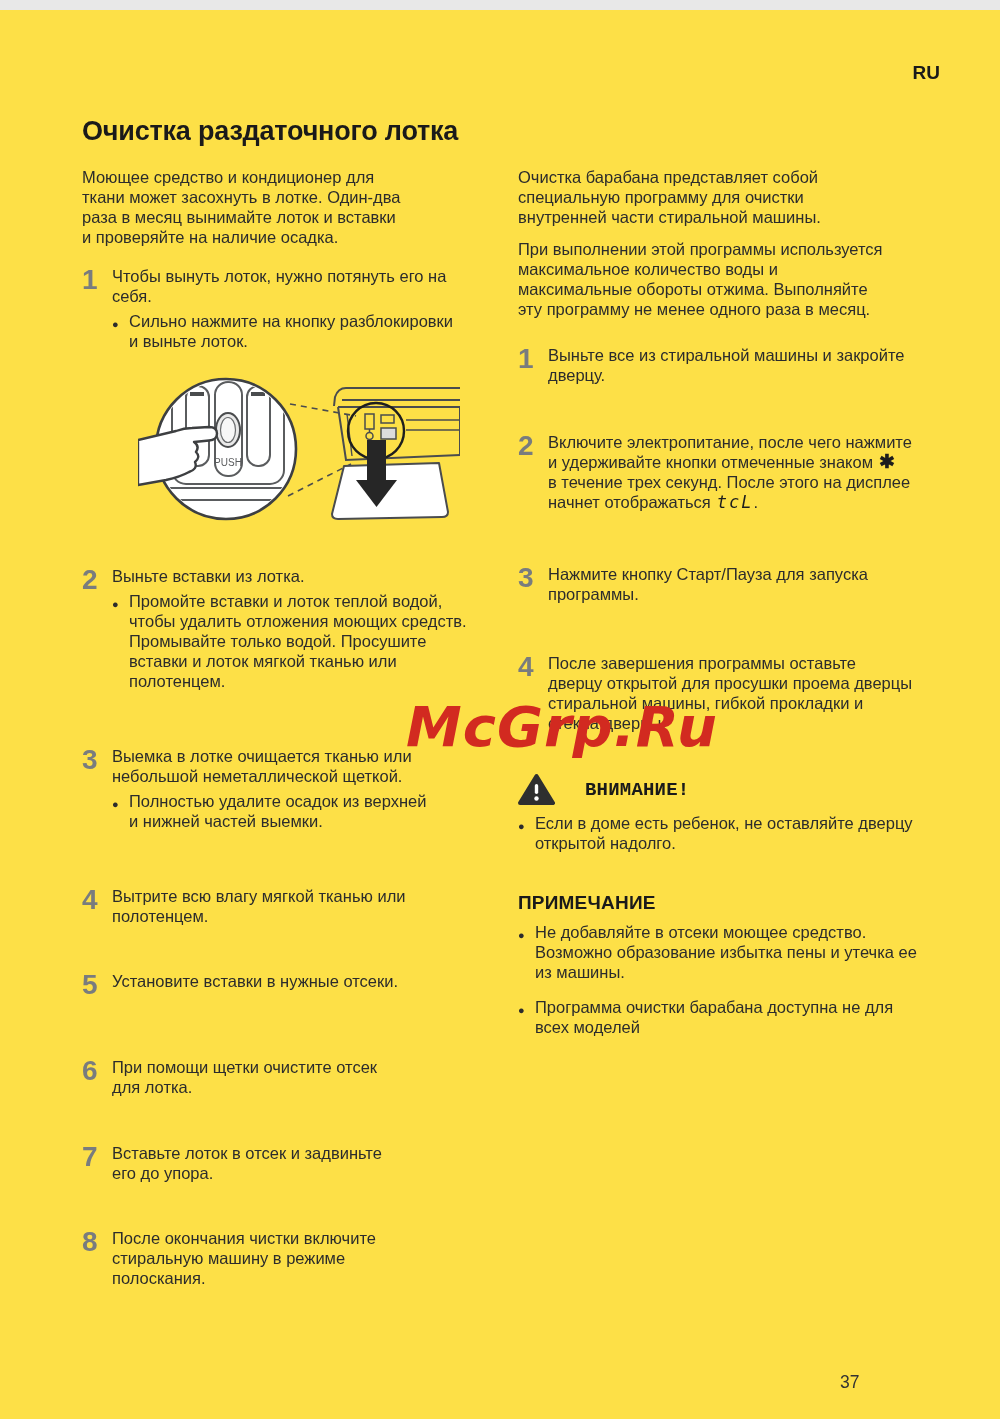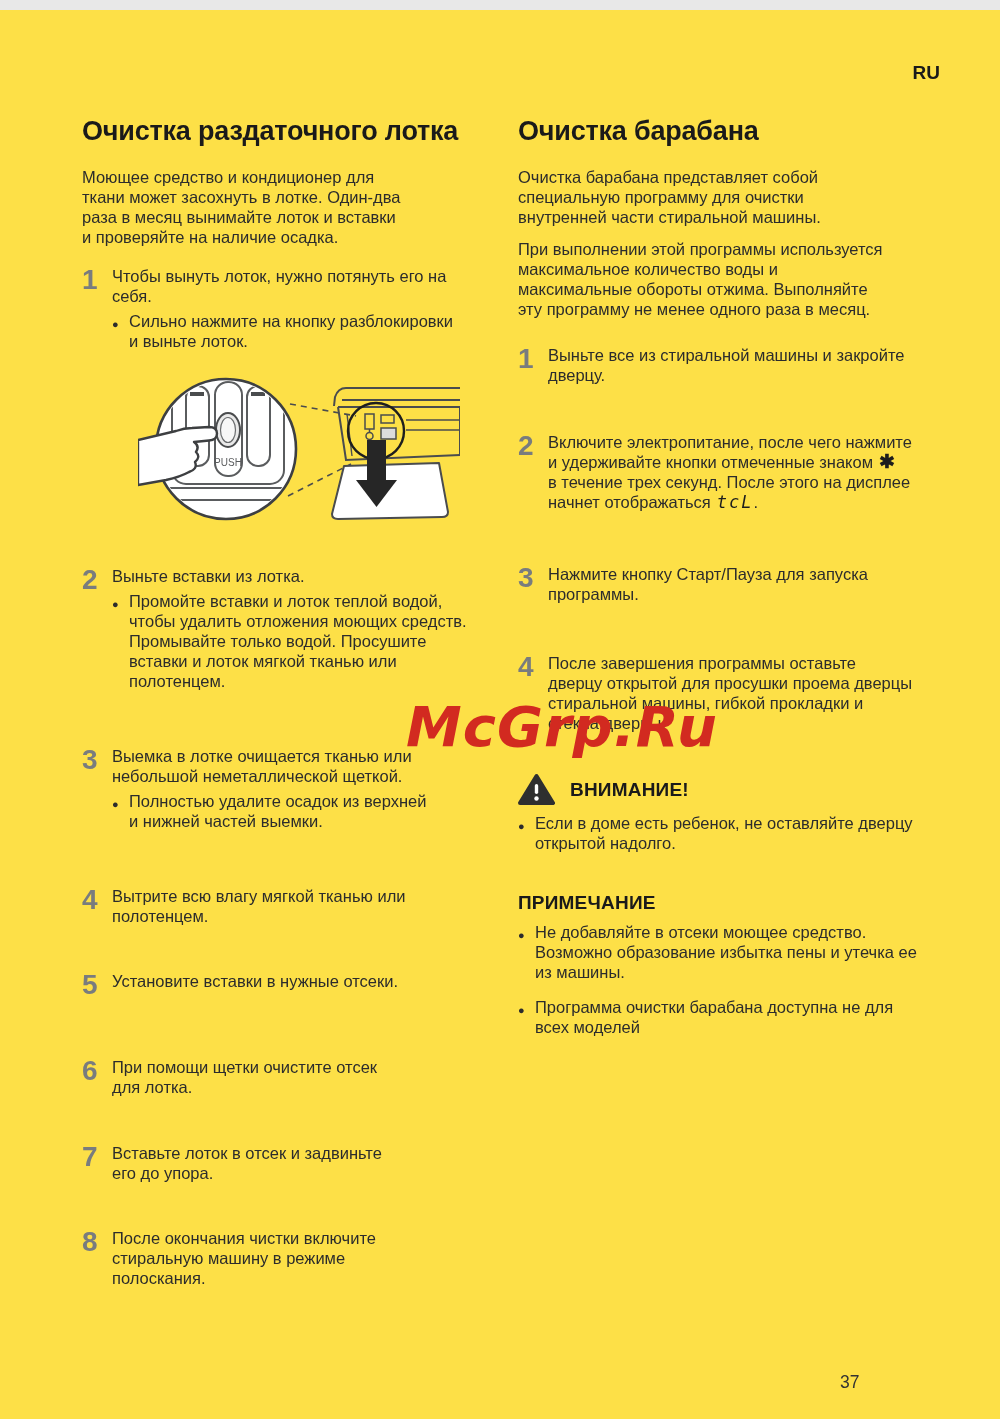--- a/index.html
+++ b/index.html
@@ -10,21 +10,21 @@
   }
   .abs { position:absolute; }
   .h1 { font-size:27px; font-weight:700; color:#1a1a1a; letter-spacing:-0.2px; white-space:pre-line; }
   .body-text { font-size:16.5px; line-height:20px; white-space:pre-line; }
   .step { display:flex; align-items:flex-start; }
   .step-num { flex:0 0 30px; font-size:28px; line-height:27px; font-weight:700; color:#797c7e; }
   .step-body { flex:1 1 auto; }
   .bullet { display:flex; margin-top:5px; }
   .bullet-marker { flex:0 0 17px; font-size:11px; line-height:26px; color:#2c2c2c; }
   .sec-title { font-size:19px; font-weight:700; color:#1a1a1a; letter-spacing:0.2px; }
-  .warn-head { display:flex; align-items:center; gap:15px; }
+  .warn-head { display:flex; align-items:center; gap:30px;font-family:Liberation Mono, monospace; }
   .b { font-weight:400; }
   .sym { font-size:19px; font-weight:700; margin-left:6px; color:#1d1d1d; }
   .seg { font-family:"DejaVu Sans Mono", monospace; font-style:italic; font-weight:400;
          letter-spacing:2px; font-size:17px; margin-left:6px; color:#1d1d1d; }
   .lang { font-size:19px; font-weight:700; color:#1a1a1a; text-align:right; }
   .pagenum { font-size:17.5px; color:#333; text-align:left; }
   .wm { font-size:56px; font-style:italic; font-weight:600; letter-spacing:1px;
         font-family:"DejaVu Sans", sans-serif; z-index:5; white-space:nowrap; }
   svg { display:block; }
 </style>
@@ -179,21 +179,20 @@
 
   <div class="abs step" style="left:82px; top:1218px; width:415px;">
     <div class="step-num">8</div>
     <div class="step-body">
         <div class="body-text">После окончания чистки включите
 стиральную машину в режиме
 полоскания.</div>
       </div>
   </div>
 
-  <div class="abs h1" style="left:518px; top:106px; width:430px;">Очистка барабана</div>
 
   <div class="abs body-text" style="left:518px; top:157px; width:440px;">Очистка барабана представляет собой
 специальную программу для очистки
 внутренней части стиральной машины.</div>
 
   <div class="abs body-text" style="left:518px; top:229px; width:440px;">При выполнении этой программы используется
 максимальное количество воды и
 максимальные обороты отжима. Выполняйте
 эту программу не менее одного раза в месяц.</div>
 

